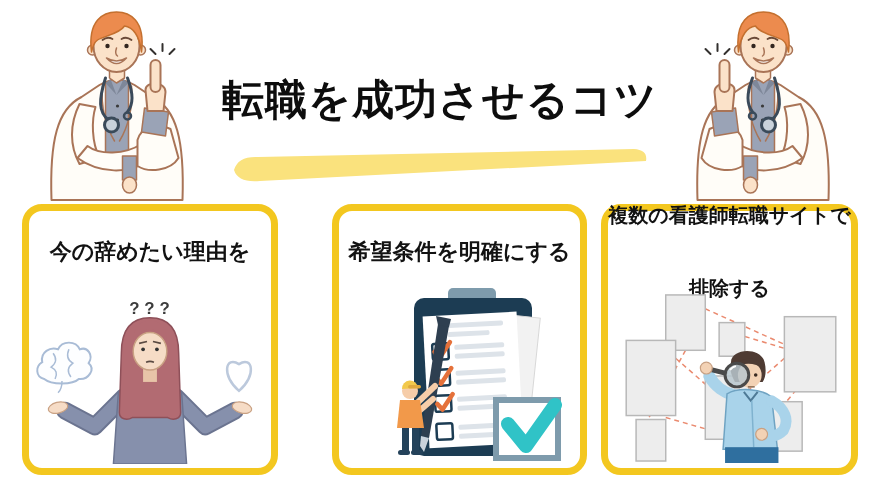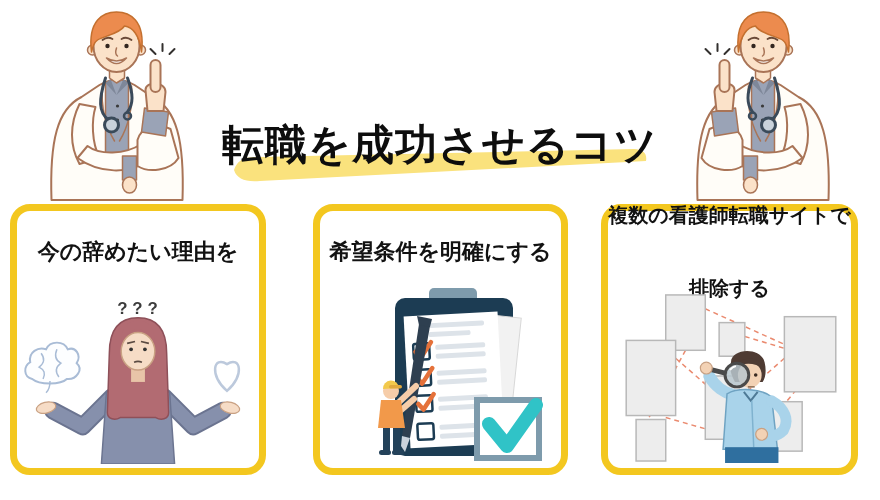--- a/index.html
+++ b/index.html
@@ -2,32 +2,32 @@
 <html><head>
 <meta charset="utf-8">
 <style>
   html,body{margin:0;padding:0;background:#fff;}
   .stage{
     position:relative;width:880px;height:500px;background:#fff;overflow:hidden;
     font-family:"Liberation Sans","DejaVu Sans",sans-serif;
   }
   .main-title{
     position:absolute;left:0;right:0;top:72px;text-align:center;
-    font-size:42px;font-weight:900;color:#0d0d0d;letter-spacing:1px;z-index:2;margin-top:45px;
+    font-size:42px;font-weight:900;color:#0d0d0d;letter-spacing:1px;z-index:2;
   }
   .title-underline{position:absolute;left:230px;top:148px;width:420px;height:36px;z-index:1;}
   .doctor{position:absolute;top:8px;width:178px;height:194px;}
   .doctor.left{left:28px;}
   .doctor.right{left:674px;transform:scaleX(-1);}
   .card{
     position:absolute;top:204px;height:271px;background:#fff;box-sizing:border-box;
     border:7px solid #F3C71F;border-radius:20px;
   }
-  .card.c1{left:10px;width:256px;}
-  .card.c2{left:313px;width:255px;}
+  .card.c1{left:22px;width:256px;}
+  .card.c2{left:332px;width:255px;}
   .card.c3{left:601px;width:257px;}
   .card-title{
     height:66px;display:flex;flex-direction:column;justify-content:center;align-items:center;
     font-weight:800;font-size:22px;line-height:1.25;color:#121212;text-align:center;
     padding-top:8px;
   }
   .card.c3 .card-title{font-size:20px;gap:48px;}
   .card-illo{
     position:absolute;left:0;right:0;top:76px;bottom:4px;
     display:flex;align-items:center;justify-content:center;overflow:hidden;

